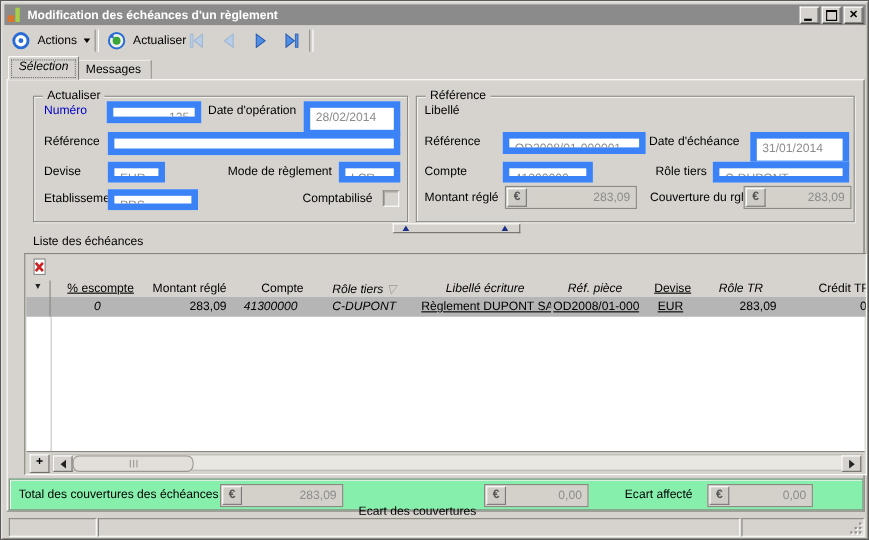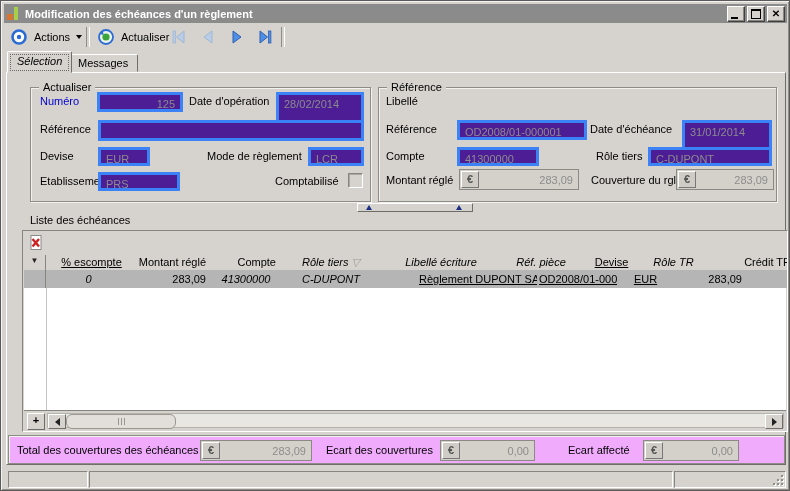--- a/index.html
+++ b/index.html
@@ -32,21 +32,21 @@
   .tab-active{top:50px;height:22px;z-index:3;line-height:19px;font-style:italic;}
   .tab-active .focusdots{position:absolute;left:3px;top:3px;right:3px;bottom:2px;outline:1px dotted #6a6a6a;}
   .tab-idle{top:53px;height:18px;z-index:1;line-height:16px;}
   
   .tabpage{left:5px;top:71px;width:780px;height:393px;background:#d6d3ce;
     border:1px solid;border-color:#ffffff #6f6d68 #6f6d68 #ffffff;box-sizing:border-box;}
   .groupbox{position:absolute;border:1px solid #8e8c86;box-shadow:1px 1px 0 #f2f1ed, inset 1px 1px 0 #f2f1ed;}
   .legend{position:absolute;top:-7px;left:8px;background:#d6d3ce;padding:0 4px;}
   .lbl{position:absolute;white-space:nowrap;}
   .lbl-blue{color:#0000cc;}
-  .field{position:absolute;background:#4c1d95;border:3px solid #3b82f6;box-sizing:border-box;
+  .field{position:absolute;background:#ffffff;border:6px solid #3b82f6;box-sizing:border-box;
     color:#8c8c8c;padding:3px 5px 0;overflow:hidden;white-space:nowrap;}
   .fr{text-align:right;}
   .checkbox{position:absolute;width:13px;height:13px;background:#d6d3ce;border:1px solid;
     border-color:#87857f #fff #fff #87857f;box-shadow:inset 1px 1px 0 #a9a7a1;}
   .eurofield{position:absolute;background:#d4d1ca;border:1px solid #8b8984;box-sizing:border-box;
     display:flex;align-items:center;padding:1px;}
   .eurobtn{width:16px;height:15px;background:#cfccc5;border:1px solid;border-color:#fff #777 #777 #fff;
     font-size:11px;font-weight:bold;color:#555;text-align:center;line-height:14px;flex:0 0 auto;}
   .euroval{flex:1;text-align:right;color:#8c8c8c;padding-right:4px;}
   
@@ -76,21 +76,21 @@
   .hscroll{position:absolute;left:23px;right:2px;top:2px;height:15px;background:#e9e7e2;
     border:1px solid #b5b3ad;box-sizing:border-box;}
   .sbtn{position:absolute;top:0;width:16px;height:13px;background:#d6d3ce;border:1px solid;
     border-color:#fff #6f6d68 #6f6d68 #fff;display:flex;align-items:center;justify-content:center;}
   .tri-l{width:0;height:0;border-top:4px solid transparent;border-bottom:4px solid transparent;border-right:5px solid #222;}
   .tri-r{width:0;height:0;border-top:4px solid transparent;border-bottom:4px solid transparent;border-left:5px solid #222;}
   .sthumb{position:absolute;left:18px;top:0;width:108px;height:13px;background:#e2dfda;
     border:1px solid #9a988f;border-radius:6px;display:flex;align-items:center;justify-content:center;gap:2px;}
   .sthumb i{display:block;width:1px;height:7px;background:#9a988f;}
   
-  .totalsbar{position:absolute;left:1px;top:362px;width:777px;height:29px;background:#f0abfc;
+  .totalsbar{position:absolute;left:1px;top:362px;width:777px;height:29px;background:#86efac;
     border:1px solid #8e8c86;box-sizing:border-box;box-shadow:inset 1px 1px 0 #f2f1ed;}
   
   .statusbar{left:3px;top:467px;width:783px;height:21px;background:#d6d3ce;}
   .spanel{position:absolute;top:3px;height:15px;border:1px solid;border-color:#87857f #fff #fff #87857f;}
   .grip{position:absolute;right:2px;bottom:2px;width:12px;height:12px;}
   .grip b{position:absolute;width:2px;height:2px;background:#8f8d86;box-shadow:1px 1px 0 #fff;}
 </style>
 </head>
 <body>
 
@@ -234,21 +234,21 @@
         <div class="gc cw6 al">Devise</div>
         <div class="gc cw7 ac">Rôle TR</div>
         <div class="gc cw8 ar">Crédit TR</div>
       </div>
       <div class="grow">
         <div class="gc gut"></div>
         <div class="gc cw0 ac">0</div>
         <div class="gc cw1 ar">283,09</div>
         <div class="gc cw2 ac">41300000</div>
         <div class="gc cw3 ac">C-DUPONT</div>
-        <div class="gc cw4 al" style="padding-left:2px;margin-left:36px;">Règlement DUPONT SA</div>
+        <div class="gc cw4 al" style="padding-left:2px;">Règlement DUPONT SA</div>
         <div class="gc cw5 al" style="padding-left:2px;">OD2008/01-000</div>
         <div class="gc cw6 al" style="padding-left:2px;">EUR</div>
         <div class="gc cw7 ar">283,09</div>
         <div class="gc cw8 ar">0,</div>
       </div>
       <div class="gbody">
         <span class="gutline"></span>
       </div>
       <div class="gfoot">
         <div class="plusbtn">+</div>
@@ -267,21 +267,21 @@
         </div>
       </div>
     </div>
 
     <div class="totalsbar">
       <span class="lbl" style="left:8px;top:8px;">Total des couvertures des échéances</span>
       <div class="eurofield" style="left:191px;top:4px;width:112px;height:21px;">
         <span class="eurobtn">€</span>
         <span class="euroval">283,09</span>
       </div>
-      <span class="lbl" style="left:317px;top:8px;">Ecart des couvertures</span>
+      <span class="lbl" style="left:317px;top:23px;">Ecart des couvertures</span>
       <div class="eurofield" style="left:431px;top:4px;width:95px;height:21px;">
         <span class="eurobtn">€</span>
         <span class="euroval">0,00</span>
       </div>
       <span class="lbl" style="left:559px;top:8px;">Ecart affecté</span>
       <div class="eurofield" style="left:634px;top:4px;width:96px;height:21px;">
         <span class="eurobtn">€</span>
         <span class="euroval">0,00</span>
       </div>
     </div>

